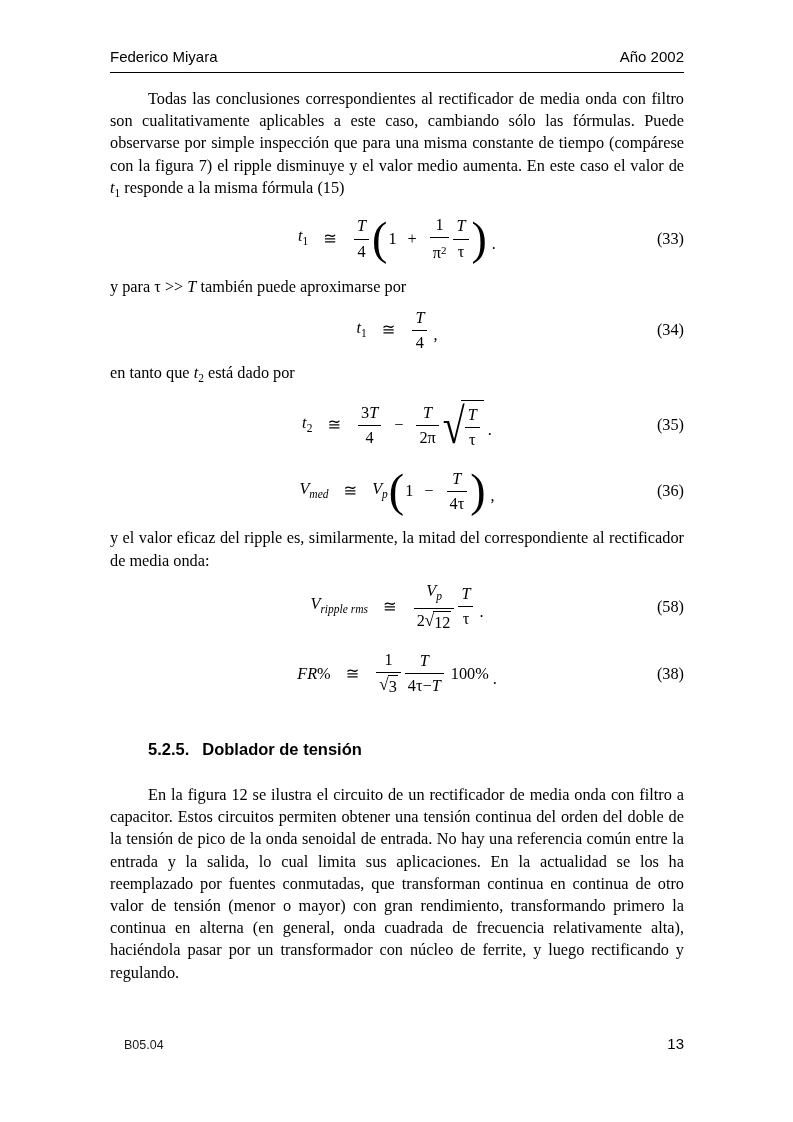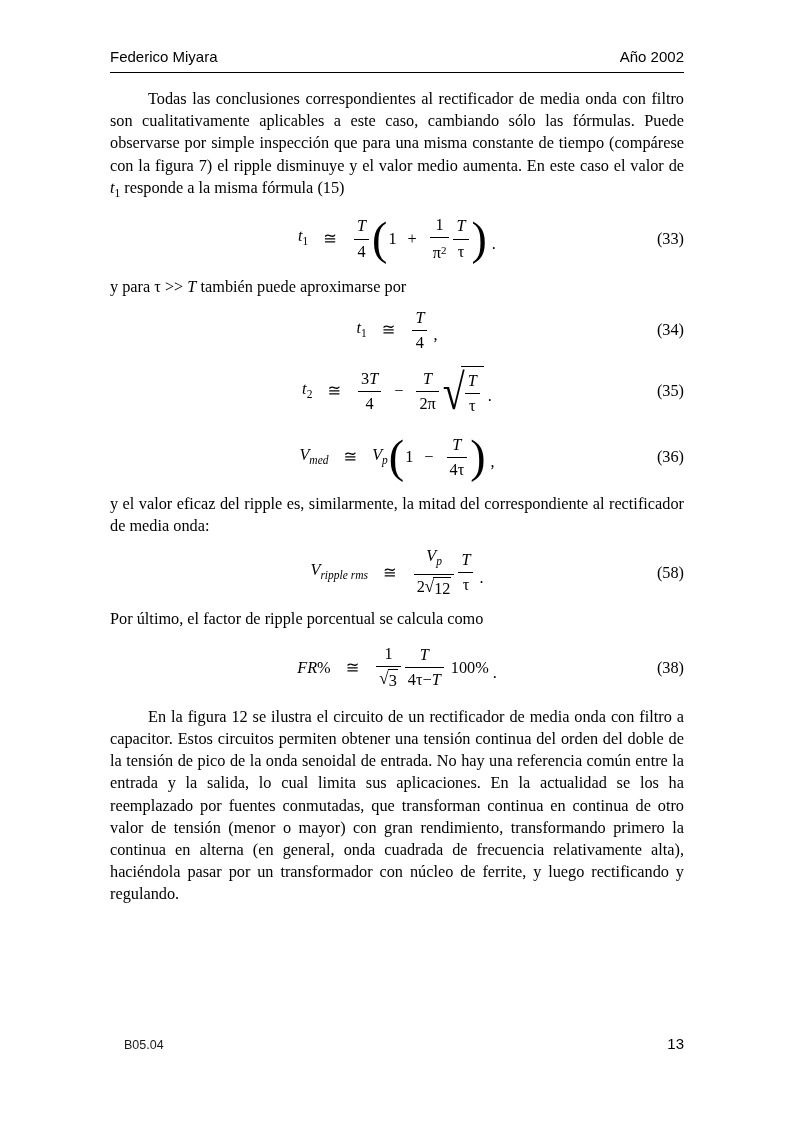--- a/index.html
+++ b/index.html
@@ -124,20 +124,21 @@
         <span class="rel">≅</span>
         <span class="frac">
             <span class="fn mi">T</span>
             <span class="fd">4</span>
           </span>
         <span class="eq-end">,</span>
       </div>
       <span class="eq-num">(34)</span>
     </div>
 
+    <p class="mt-line"><span>en tanto que </span><span class="mi">t</span><span class="sub">2</span><span> está dado por</span></p>
 
     <div class="equation eq-35">
       <div class="eq-body">
         <span><span class="mi">t</span><span class="sub">2</span></span>
         <span class="rel">≅</span>
         <span class="frac">
             <span class="fn"><span>3</span><span class="mi">T</span></span>
             <span class="fd">4</span>
           </span>
         <span class="op">−</span>
@@ -188,21 +189,20 @@
           </span>
         <span class="frac">
             <span class="fn mi">T</span>
             <span class="fd">τ</span>
           </span>
         <span class="eq-end">.</span>
       </div>
       <span class="eq-num">(58)</span>
     </div>
 
-    <p class="mt-line"><span>Por último, el factor de ripple porcentual se calcula como</span></p>
 
     <div class="equation eq-38">
       <div class="eq-body">
         <span><span class="mi">FR</span><span>%</span></span>
         <span class="rel">≅</span>
         <span class="frac">
             <span class="fn">1</span>
             <span class="fd"><span class="sqrt-sm">
                 <span class="rsign-sm">√</span>
                 <span class="rbody-sm">3</span>
@@ -211,20 +211,21 @@
         <span class="frac">
             <span class="fn mi">T</span>
             <span class="fd"><span>4τ</span><span>−</span><span class="mi">T</span></span>
           </span>
         <span class="eq-tail">100%</span>
         <span class="eq-end">.</span>
       </div>
       <span class="eq-num">(38)</span>
     </div>
 
+    <p class="section-heading"><span class="h-num">5.2.5.</span><span>Doblador de tensión</span></p>
 
     <p class="indent"><span>En la figura 12 se ilustra el circuito de un rectificador de media onda con filtro a capacitor. Estos circuitos permiten obtener una tensión continua del orden del doble de la tensión de pico de la onda senoidal de entrada. No hay una referencia común entre la entrada y la salida, lo cual limita sus aplicaciones. En la actualidad se los ha reemplazado por fuentes conmutadas, que transforman continua en continua de otro valor de tensión (menor o mayor) con gran rendimiento, transformando primero la continua en alterna (en general, onda cuadrada de frecuencia relativamente alta), haciéndola pasar por un transformador con núcleo de ferrite, y luego rectificando y regulando.</span></p>
 
   </div>
 
   <div class="footer">
     <span class="footer-code">B05.04</span>
     <span class="footer-page">13</span>
   </div>
 

